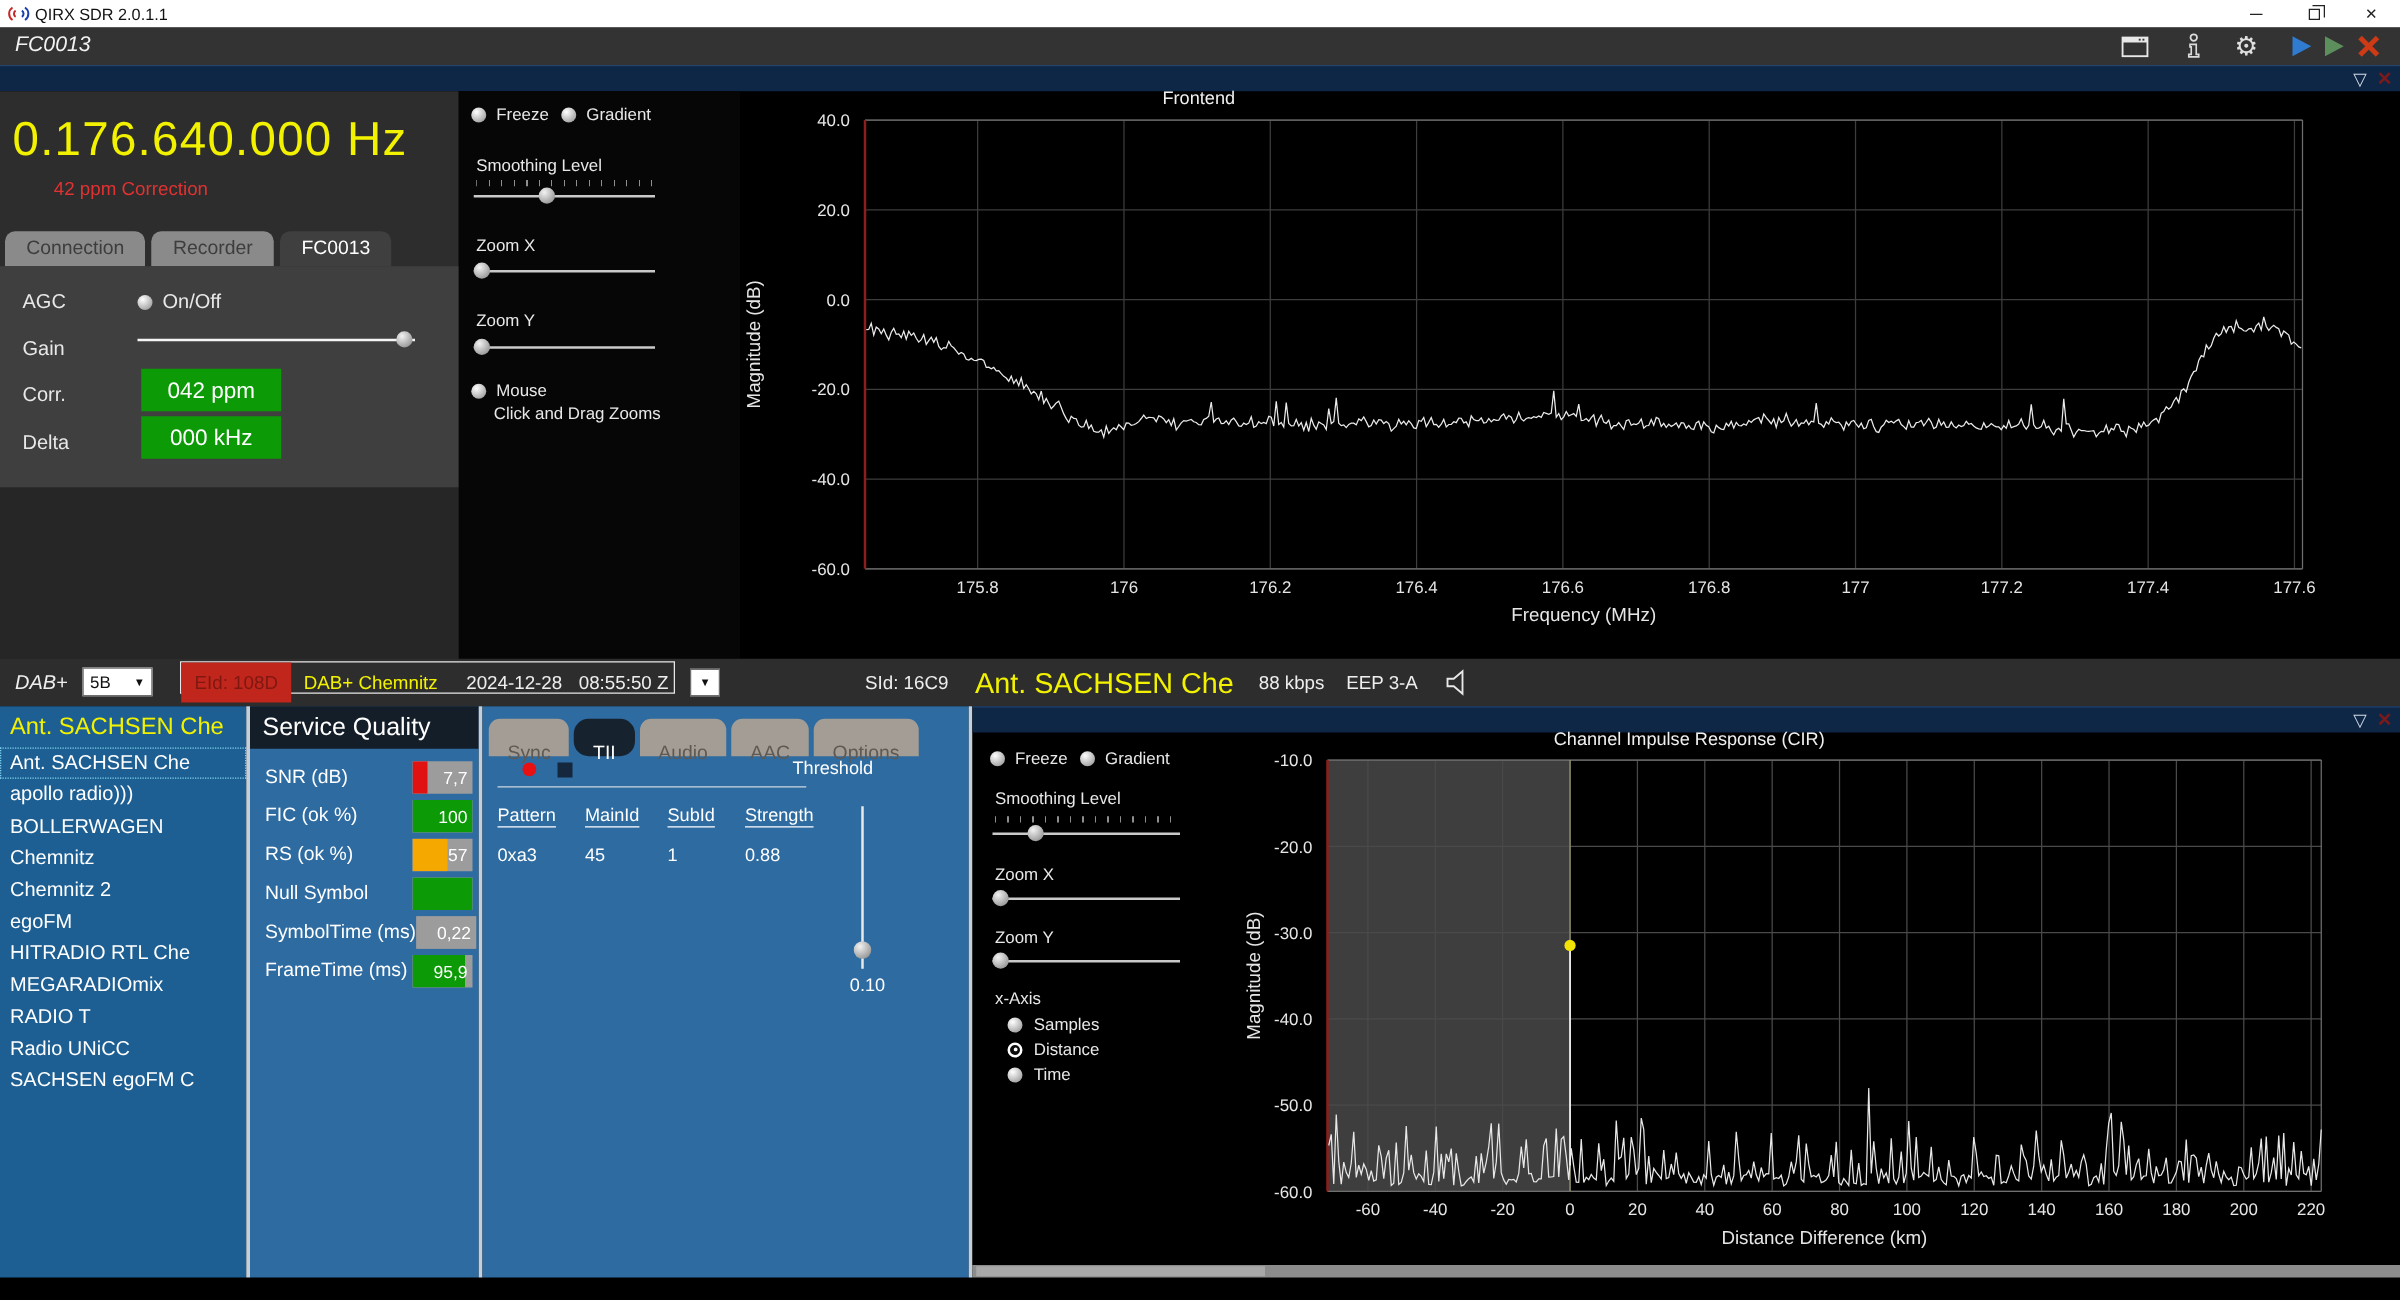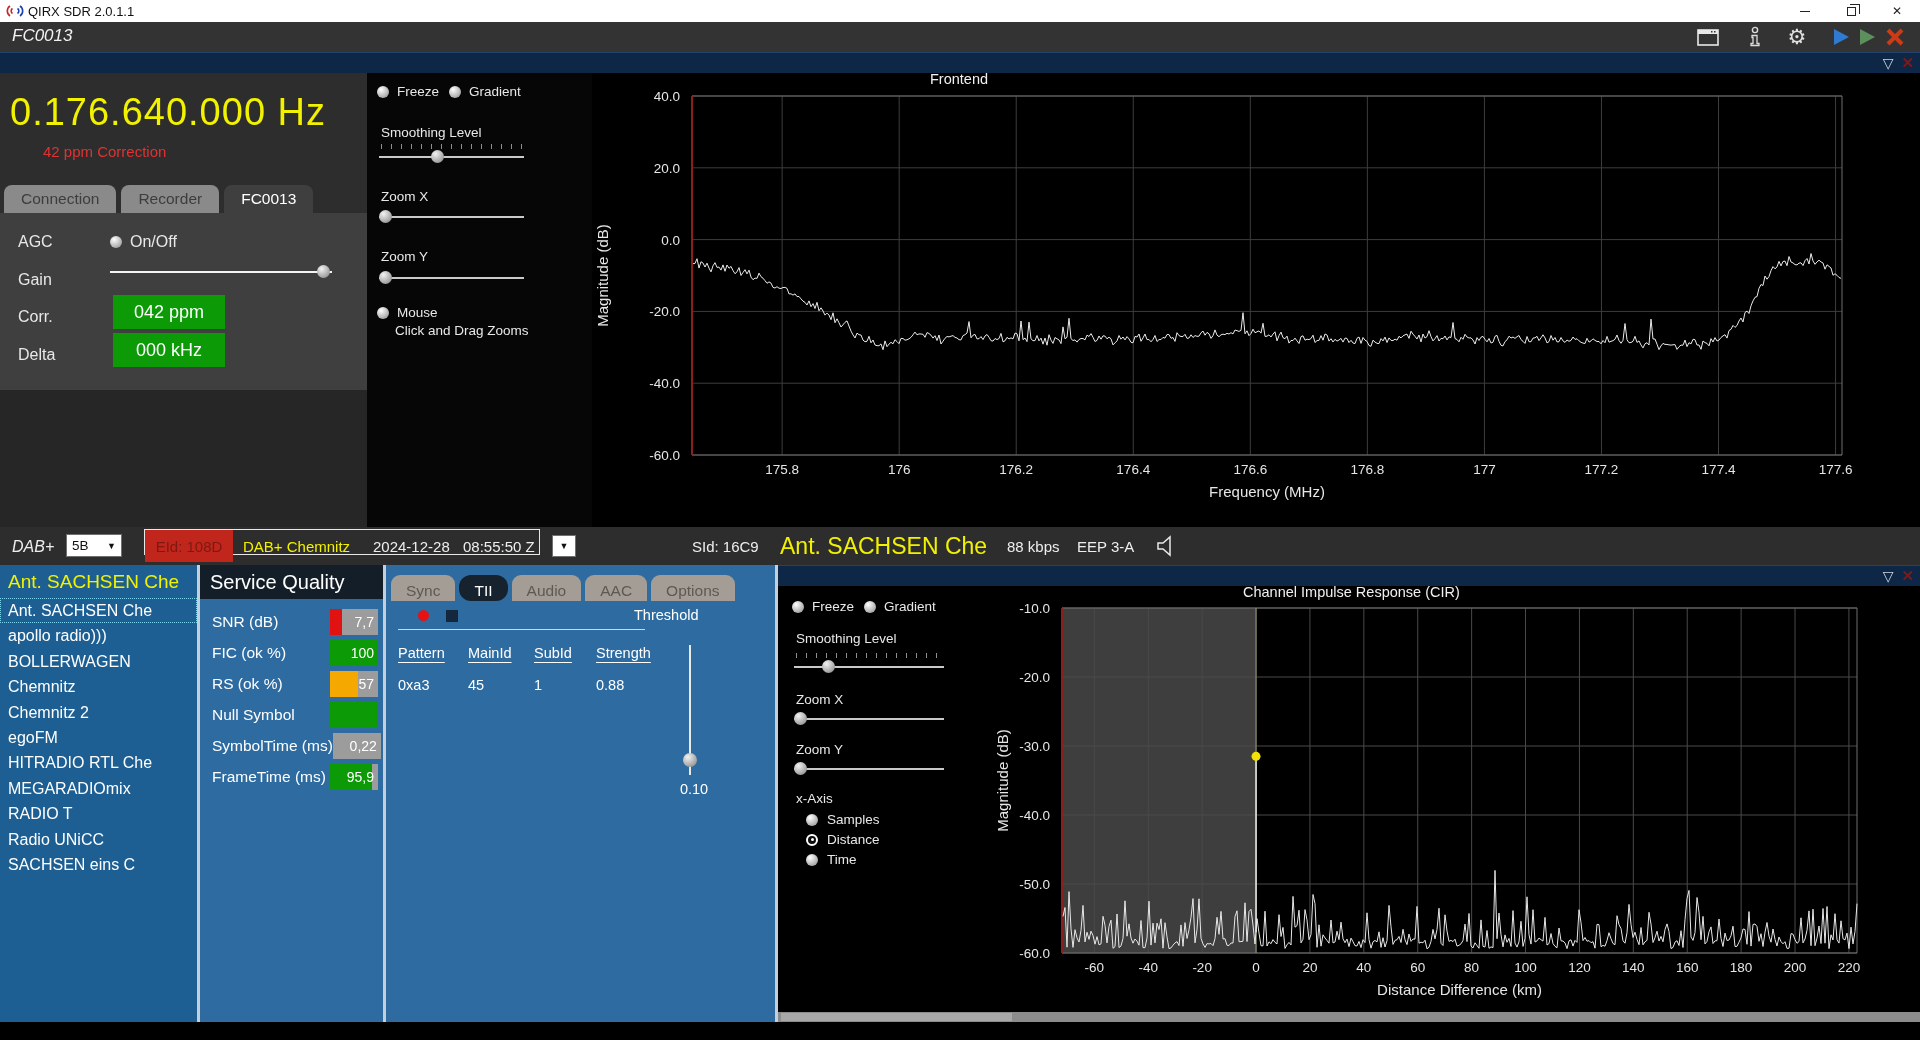--- a/index.html
+++ b/index.html
@@ -78,21 +78,21 @@
   .qual-header { position:absolute; left:0; top:0; width:183px; height:34px; background:#141e29; color:#fff; font-size:20px; line-height:34px; padding-left:10px; }
   .q-rows { position:absolute; left:0; top:44px; width:183px; }
   .q-row { display:flex; align-items:center; height:26px; margin-bottom:5px; }
   .q-label { flex:1; color:#fff; font-size:15.5px; padding-left:12px; white-space:nowrap; }
   .q-bar { position:relative; width:48px; height:26px; margin-right:5px; background:#9c9c9c; overflow:hidden; flex:none; }
   .q-fill { position:absolute; left:0; top:0; bottom:0; }
   .q-val { position:absolute; right:4px; top:0; height:26px; line-height:26px; color:#fff; font-size:14px; }
 
   .tii-panel { left:386px; top:565px; width:389px; height:457px; background:#2e6ba1; }
   .tabs-blue { position:absolute; left:5px; top:10px; display:flex; gap:4px; }
-  .tab-blue { height:26px; line-height:26px; padding:3px 15px; font-size:15.5px; color:#5e5952; background:#a39d95; border-radius:9px 9px 0 0; }
+  .tab-blue { height:26px; line-height:26px; padding:15px 15px; font-size:15.5px; color:#5e5952; background:#a39d95; border-radius:9px 9px 0 0; }
   .tab-blue.active { background:#16222e; color:#fff;border-radius:12px; }
   .tii-dot { position:absolute; left:32px; top:45px; width:11px; height:11px; border-radius:50%; background:#e81010; }
   .tii-sq { position:absolute; left:60px; top:45px; width:12px; height:12px; background:#14273c; }
   .tii-line { position:absolute; left:12px; top:64px; width:247px; height:1px; background:#cfd8e0; }
   .tii-table { position:absolute; left:12px; top:80px; display:grid; grid-template-columns:70px 66px 62px 80px; row-gap:16px; color:#fff; font-size:14.5px; }
   .tii-th { text-decoration:underline; text-underline-offset:4px; }
   .vslider { position:absolute; left:297px; top:80px; width:14px; height:130px; }
   .vslider .track { position:absolute; left:6px; top:0; bottom:0; width:2px; background:#e8e8e8; }
   .vslider .thumb { position:absolute; left:0; width:14px; height:14px; border-radius:50%; background:radial-gradient(circle at 35% 30%, #f2f2f2, #8f8f8f 85%); }
   .thr-label { position:absolute; left:248px; top:42px; width:120px; text-align:left; color:#fff; font-size:14.5px; }
@@ -313,21 +313,21 @@
         <div class="svc-item selected">Ant. SACHSEN Che</div>
         <div class="svc-item">apollo radio)))</div>
         <div class="svc-item">BOLLERWAGEN</div>
         <div class="svc-item">Chemnitz</div>
         <div class="svc-item">Chemnitz 2</div>
         <div class="svc-item">egoFM</div>
         <div class="svc-item">HITRADIO RTL Che</div>
         <div class="svc-item">MEGARADIOmix</div>
         <div class="svc-item">RADIO T</div>
         <div class="svc-item">Radio UNiCC</div>
-        <div class="svc-item">SACHSEN eins C</div>
+        <div class="svc-item">SACHSEN egoFM C</div>
       </div>
   </div>
   <div class="abs vsep" style="left:197px"></div>
 
   <div class="abs qual-panel">
     <div class="qual-header">Service Quality</div>
     <div class="q-rows" id="q-rows">
         <div class="q-row">
           <span class="q-label">SNR (dB)</span>
           <div class="q-bar">

